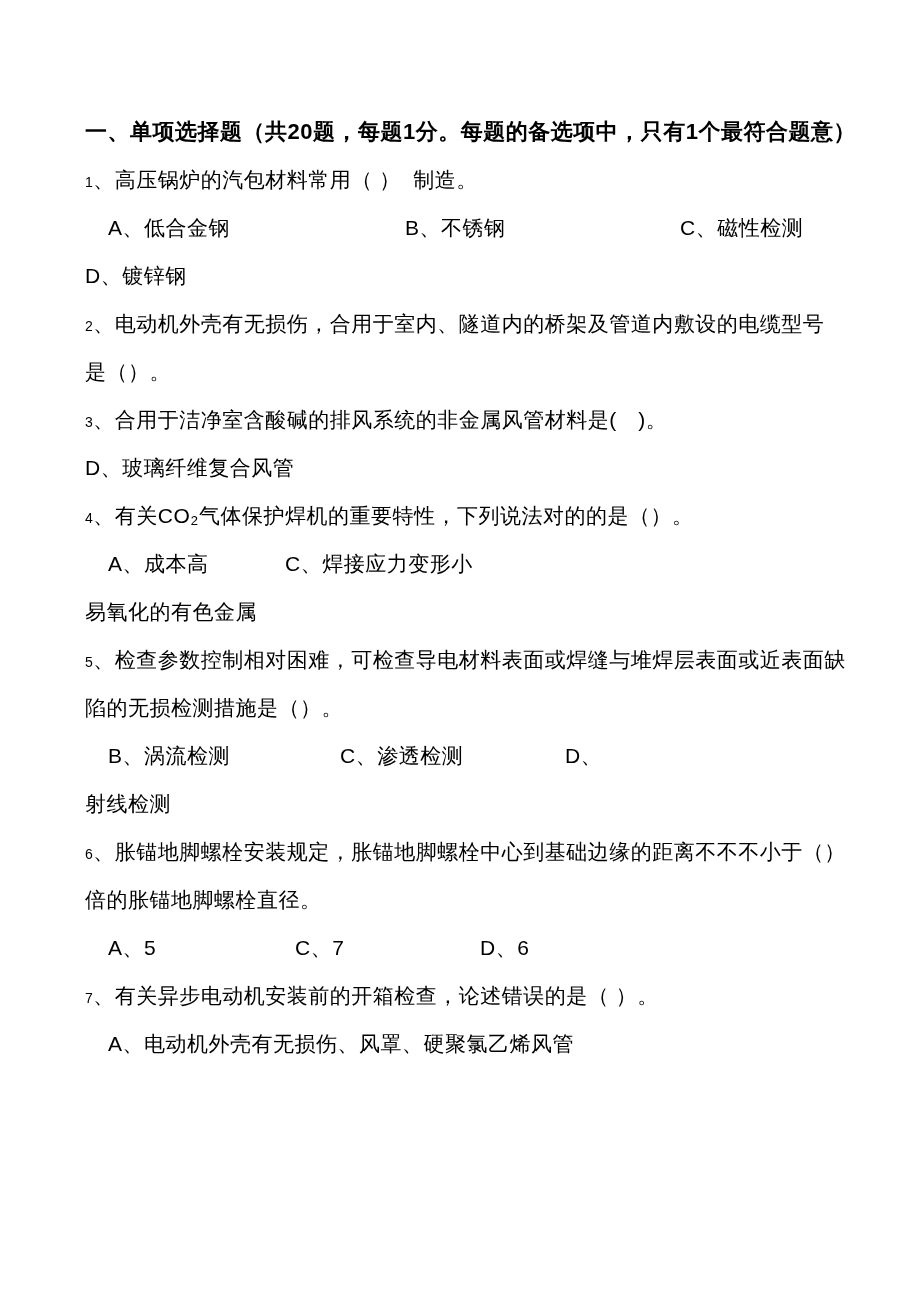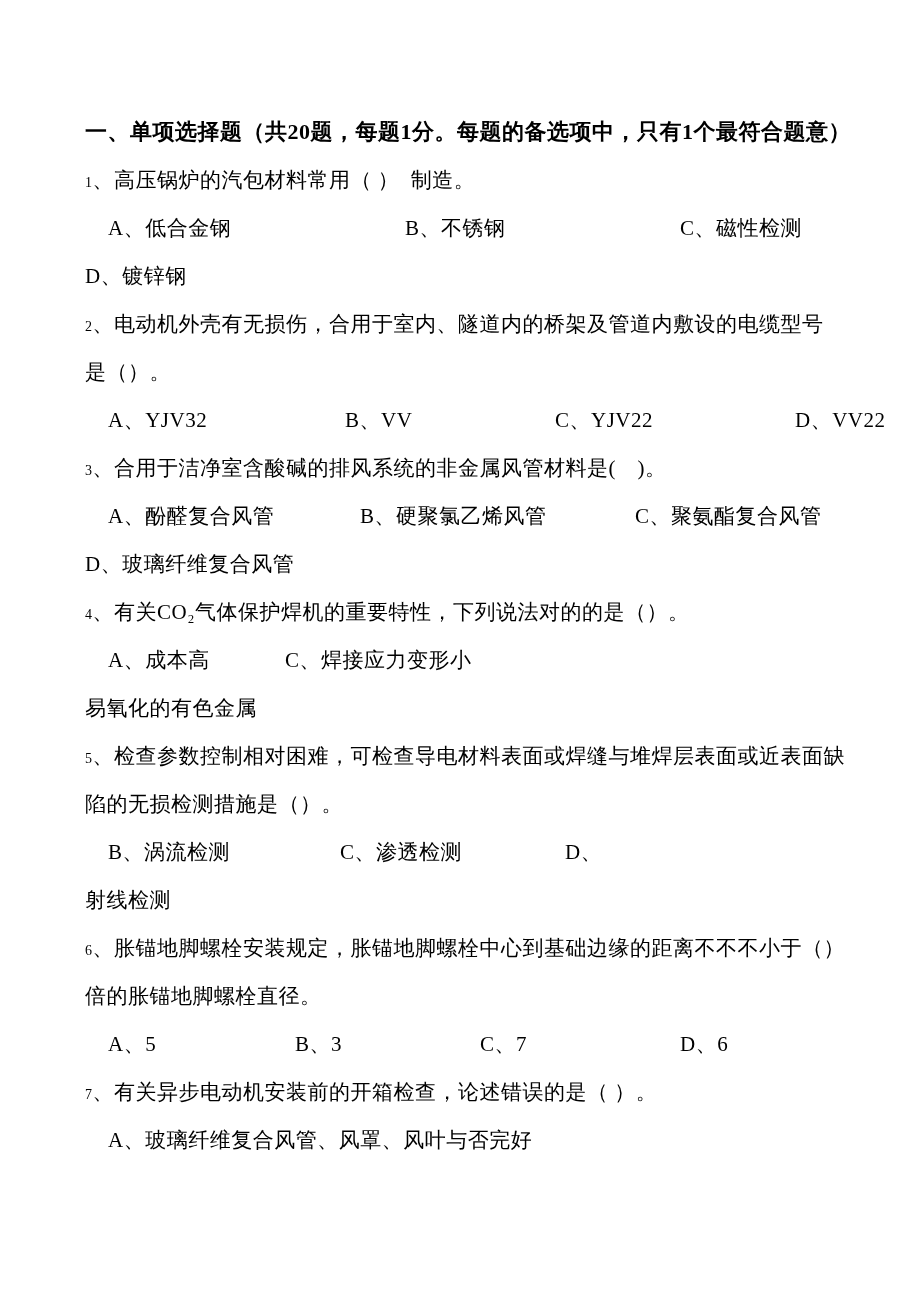--- a/index.html
+++ b/index.html
@@ -12,21 +12,20 @@
     height: 1302px;
     color: #000000;
     font-family: "Liberation Sans", "DejaVu Sans", sans-serif;
     overflow: hidden;
   }
   .page {
     box-sizing: border-box;
     width: 920px;
     height: 1302px;
     padding: 108px 50px 0 85px;
-    font-family: Liberation Serif, serif;
   }
   .line {
     height: 48px;
     line-height: 48px;
     font-size: 21px;
     white-space: pre;
     letter-spacing: 0.5px;
   }
   .heading {
     font-weight: bold;
@@ -78,34 +77,23 @@
     <span class="opt">B、不锈钢</span>
     <span class="opt">C、磁性检测</span>
   </div>
 
   <div class="line">D、镀锌钢</div>
 
   <div class="line"><span class="qnum">2</span><span>、电动机外壳有无损伤，合用于室内、隧道内的桥架及管道内敷设的电缆型号</span></div>
 
   <div class="line">是（）。</div>
 
-  <div class="line opts opts-2">
-    <span class="opt">A、YJV32</span>
-    <span class="opt">B、VV</span>
-    <span class="opt">C、YJV22</span>
-    <span class="opt">D、VV22</span>
-  </div>
 
   <div class="line"><span class="qnum">3</span><span>、合用于洁净室含酸碱的排风系统的非金属风管材料是(　)。</span></div>
 
-  <div class="line opts opts-3">
-    <span class="opt">A、酚醛复合风管</span>
-    <span class="opt">B、硬聚氯乙烯风管</span>
-    <span class="opt">C、聚氨酯复合风管</span>
-  </div>
 
   <div class="line">D、玻璃纤维复合风管</div>
 
   <div class="line"><span class="qnum">4</span><span>、有关CO₂气体保护焊机的重要特性，下列说法对的的是（）。</span></div>
 
   <div class="line opts opts-4">
     <span class="opt">A、成本高</span>
     <span class="opt">C、焊接应力变形小</span>
   </div>
 
@@ -122,22 +110,21 @@
   </div>
 
   <div class="line">射线检测</div>
 
   <div class="line"><span class="qnum">6</span><span>、胀锚地脚螺栓安装规定，胀锚地脚螺栓中心到基础边缘的距离不不不小于（）</span></div>
 
   <div class="line">倍的胀锚地脚螺栓直径。</div>
 
   <div class="line opts opts-6">
     <span class="opt">A、5</span>
-    <span class="opt">B、3</span>
     <span class="opt">C、7</span>
     <span class="opt">D、6</span>
   </div>
 
   <div class="line"><span class="qnum">7</span><span>、有关异步电动机安装前的开箱检查，论述错误的是（ ）。</span></div>
 
-  <div class="line indent">A、玻璃纤维复合风管、风罩、风叶与否完好</div>
+  <div class="line indent">A、电动机外壳有无损伤、风罩、硬聚氯乙烯风管</div>
 
 </div>
 
 </body></html>

